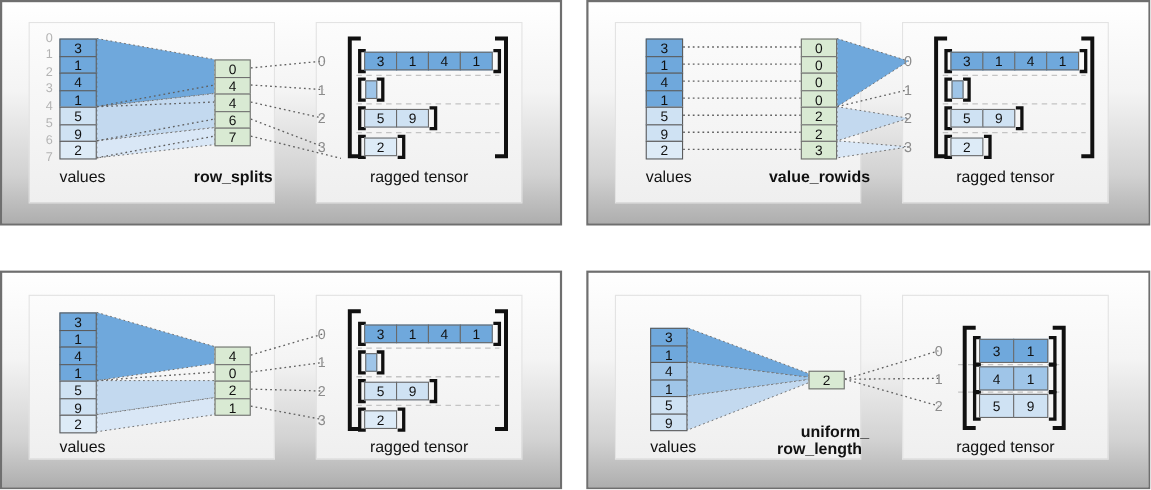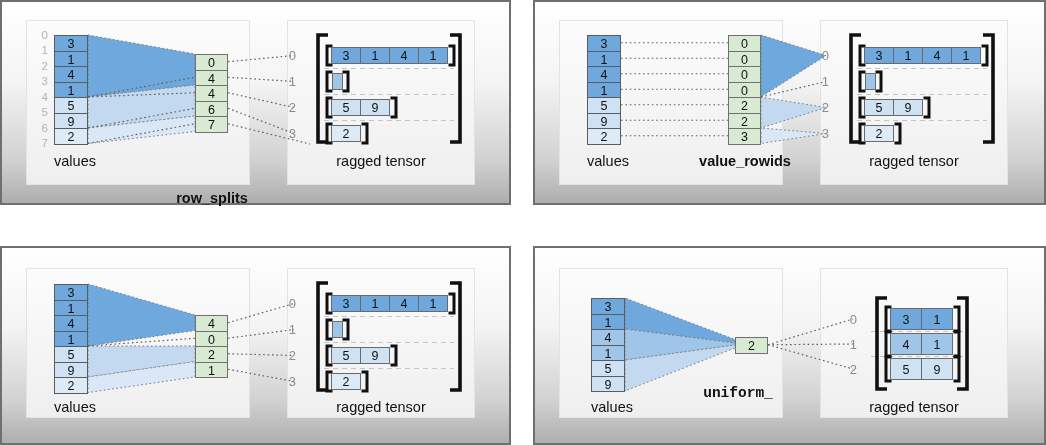--- a/index.html
+++ b/index.html
@@ -68,21 +68,21 @@
       <div class="bidx" style="left: 28px; top: 88.5px; width: 18px; height: 13px;">4</div>
       <div class="bidx" style="left: 28px; top: 104px; width: 18px; height: 13px;">5</div>
       <div class="bidx" style="left: 28px; top: 119.5px; width: 18px; height: 13px;">6</div>
       <div class="bidx" style="left: 28px; top: 135px; width: 18px; height: 13px;">7</div>
       <div class="cell" style="left: 193px; top: 52px; width: 33px; height: 16.5px; background: rgb(217, 234, 211); border-color: rgb(112, 112, 112); line-height: 16.5px;">0</div>
       <div class="cell" style="left: 193px; top: 67.5px; width: 33px; height: 16.5px; background: rgb(217, 234, 211); border-color: rgb(112, 112, 112); line-height: 16.5px;">4</div>
       <div class="cell" style="left: 193px; top: 83px; width: 33px; height: 16.5px; background: rgb(217, 234, 211); border-color: rgb(112, 112, 112); line-height: 16.5px;">4</div>
       <div class="cell" style="left: 193px; top: 98.5px; width: 33px; height: 16.5px; background: rgb(217, 234, 211); border-color: rgb(112, 112, 112); line-height: 16.5px;">6</div>
       <div class="cell" style="left: 193px; top: 114px; width: 33px; height: 16.5px; background: rgb(217, 234, 211); border-color: rgb(112, 112, 112); line-height: 16.5px;">7</div>
       <div class="lbl" style="left: 33px; top: 151px; width: 80px;">values</div>
-      <div class="lbl bold" style="left: 133px; top: 151px; width: 154px; margin-top: 37px;">row_splits</div>
+      <div class="lbl bold" style="left: 133px; top: 151px; width: 154px;">row_splits</div>
       <div class="lbl" style="left: 285px; top: 151px; width: 188px;">ragged tensor</div>
       <div class="ridx" style="left: 278px; top: 46px; width: 16px;">0</div>
       <div class="trow" style="left: 330px; top: 45px;">
         <div class="tcell" style="width: 30px; height: 17px; line-height: 17px; background: rgb(111, 168, 220);">3</div>
         <div class="tcell" style="width: 30px; height: 17px; line-height: 17px; background: rgb(111, 168, 220);">1</div>
         <div class="tcell" style="width: 30px; height: 17px; line-height: 17px; background: rgb(111, 168, 220);">4</div>
         <div class="tcell" style="width: 30px; height: 17px; line-height: 17px; background: rgb(111, 168, 220);">1</div>
       </div>
       <div class="ridx" style="left: 278px; top: 72px; width: 16px;">1</div>
       <div style="position: absolute; left: 330px; top: 71px; width: 11px; height: 17px; box-sizing: border-box; border: 1px solid rgb(106, 106, 106); background: rgb(159, 197, 232);"></div>
@@ -241,21 +241,22 @@
         <path d="M 422 50 L 432 50 L 432 141 L 422 141" fill="none" stroke="#101010" stroke-width="3.6"></path>
       </svg>
       <div class="cell" style="left: 56px; top: 50px; width: 34px; height: 16.5px; background: rgb(111, 168, 220); line-height: 16.5px;">3</div>
       <div class="cell" style="left: 56px; top: 65.5px; width: 34px; height: 16.5px; background: rgb(111, 168, 220); line-height: 16.5px;">1</div>
       <div class="cell" style="left: 56px; top: 81px; width: 34px; height: 16.5px; background: rgb(159, 197, 232); line-height: 16.5px;">4</div>
       <div class="cell" style="left: 56px; top: 96.5px; width: 34px; height: 16.5px; background: rgb(159, 197, 232); line-height: 16.5px;">1</div>
       <div class="cell" style="left: 56px; top: 112px; width: 34px; height: 16.5px; background: rgb(207, 226, 243); line-height: 16.5px;">5</div>
       <div class="cell" style="left: 56px; top: 127.5px; width: 34px; height: 16.5px; background: rgb(207, 226, 243); line-height: 16.5px;">9</div>
       <div class="cell" style="left: 200px; top: 89px; width: 33px; height: 16.5px; background: rgb(217, 234, 211); border-color: rgb(112, 112, 112); line-height: 16.5px;">2</div>
       <div class="lbl" style="left: 37px; top: 151px; width: 80px;">values</div>
-      <div class="lbl bold" style="left: 126px; top: 137px; width: 154px; font-family: Liberation Mono, monospace;">uniform_</div>
+      <div class="lbl bold" style="left: 147px; top: 137px; width: 154px;">uniform_</div>
+      <div class="lbl bold" style="left: 133px; top: 153px; width: 154px;">row_length</div>
       <div class="lbl" style="left: 285px; top: 151px; width: 188px;">ragged tensor</div>
       <div class="ridx" style="left: 306px; top: 63.5px; width: 16px;">0</div>
       <div class="trow" style="left: 356px; top: 60px;">
         <div class="tcell" style="width: 32px; height: 22px; line-height: 22px; background: rgb(111, 168, 220);">3</div>
         <div class="tcell" style="width: 32px; height: 22px; line-height: 22px; background: rgb(111, 168, 220);">1</div>
       </div>
       <div class="ridx" style="left: 306px; top: 88.5px; width: 16px;">1</div>
       <div class="trow" style="left: 356px; top: 85px;">
         <div class="tcell" style="width: 32px; height: 22px; line-height: 22px; background: rgb(159, 197, 232);">4</div>
         <div class="tcell" style="width: 32px; height: 22px; line-height: 22px; background: rgb(159, 197, 232);">1</div>

